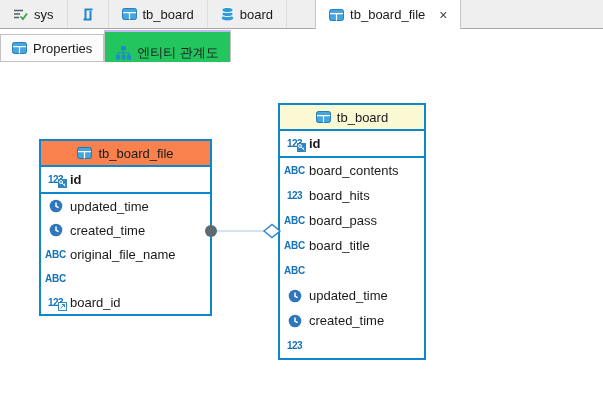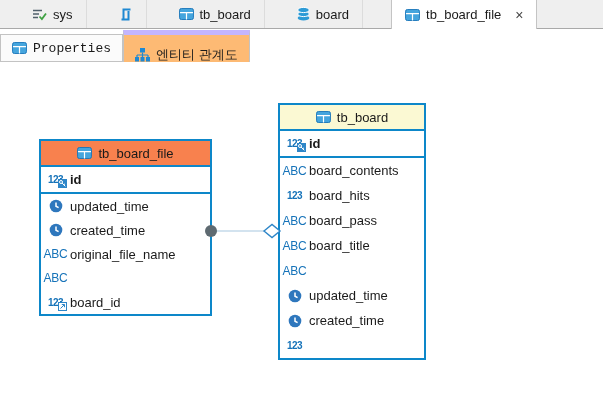--- a/index.html
+++ b/index.html
@@ -5,52 +5,52 @@
   * { box-sizing: border-box; margin: 0; padding: 0; }
   html,body { width:603px; height:407px; overflow:hidden; background:#fff;
     font-family:"Liberation Sans", sans-serif; color:#1a1a1a; }
   .app { position:relative; width:603px; height:407px; background:#fff; }
 
   
   .editor-tabbar { position:absolute; top:0; left:0; right:0; height:29px;
     background:#efefef; border-bottom:1px solid #a9a9a9;
     display:flex; align-items:stretch; }
   .etab { display:flex; align-items:center; gap:6px; padding:0 13px;
-    font-size:13px; white-space:nowrap; border-right:1px solid #dcdcdc; cursor:default;margin-left:19px; }
+    font-size:13px; white-space:nowrap; border-right:1px solid #dcdcdc; cursor:default; }
   .etab.selected { background:#fff; border-left:1px solid #c4c4c4;
     border-right:1px solid #c4c4c4; margin-left:28px; margin-bottom:-1px; }
   .etab .close { margin-left:8px; font-size:14px; color:#444; line-height:1; }
 
   
   .view-tabbar { position:absolute; top:30px; left:0; right:0; height:32px;
     background:#fff; display:flex; align-items:flex-end; }
   .vtab { display:flex; align-items:center; gap:6px; padding:0 11px;
     font-size:13px; height:28px; background:#fbfbfb;
     border:1px solid #c3c3c3; border-left:none; white-space:nowrap; }
-  .vtab:first-child { border-left:1px solid #c3c3c3;font-family:Liberation Mono, monospace; }
-  .vtab.selected { height:32px; background:#fdba74; border-bottom:none;
-    border-left:1px solid #c3c3c3; border-top:5px solid #c4b5fd; padding-top:12px; }
+  .vtab:first-child { border-left:1px solid #c3c3c3; }
+  .vtab.selected { height:32px; background:#22c55e; border-bottom:none;
+    border-left:1px solid #c3c3c3; border-top:2px solid #c4b5fd; padding-top:12px; }
 
   
   .canvas { position:absolute; top:62px; left:0; right:0; bottom:0; background:#fff; }
 
   
   .entity { position:absolute; background:#fff; border:2px solid #0d87c9; z-index:1; }
   .entity-header { height:26px; display:flex; align-items:center; justify-content:center;
     gap:6px; border-bottom:2px solid #0d87c9; font-size:13px; }
   .erow { display:flex; align-items:center; gap:4px; padding-left:4px;
     font-size:13px; height:24px; }
   .erow.pk { height:27px; font-weight:700; border-bottom:2px solid #0d87c9; }
   .ent-board .erow { height:25px; }
   .ent-board .erow.pk { height:27px; }
 
   .ticon { position:relative; width:21px; min-width:21px; display:flex;
     align-items:center; justify-content:center; }
   .glyph-num { font-size:10px; font-weight:600; color:#1673b9; letter-spacing:-0.6px; }
-  .glyph-abc { font-size:12px; font-weight:400; color:#1673b9; letter-spacing:-0.2px; }
+  .glyph-abc { font-size:10px; font-weight:700; color:#1673b9; letter-spacing:-0.2px; }
   .badge { position:absolute; right:-1px; bottom:-3px; line-height:0; }
 
   
   .connector { position:absolute; z-index:2; }
 
   svg { display:block; }
 </style>
 </head>
 <body>
 

